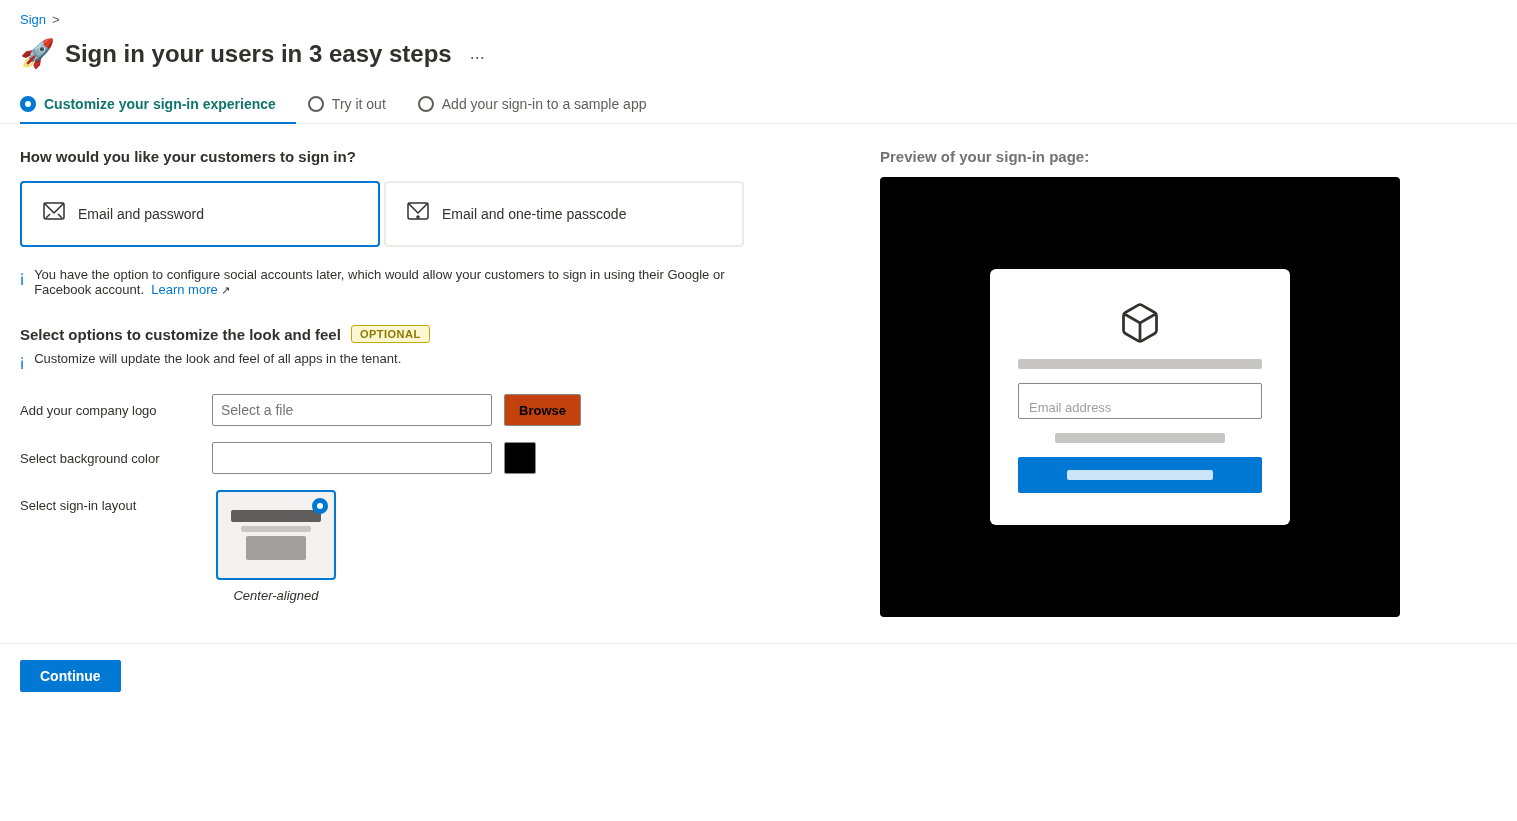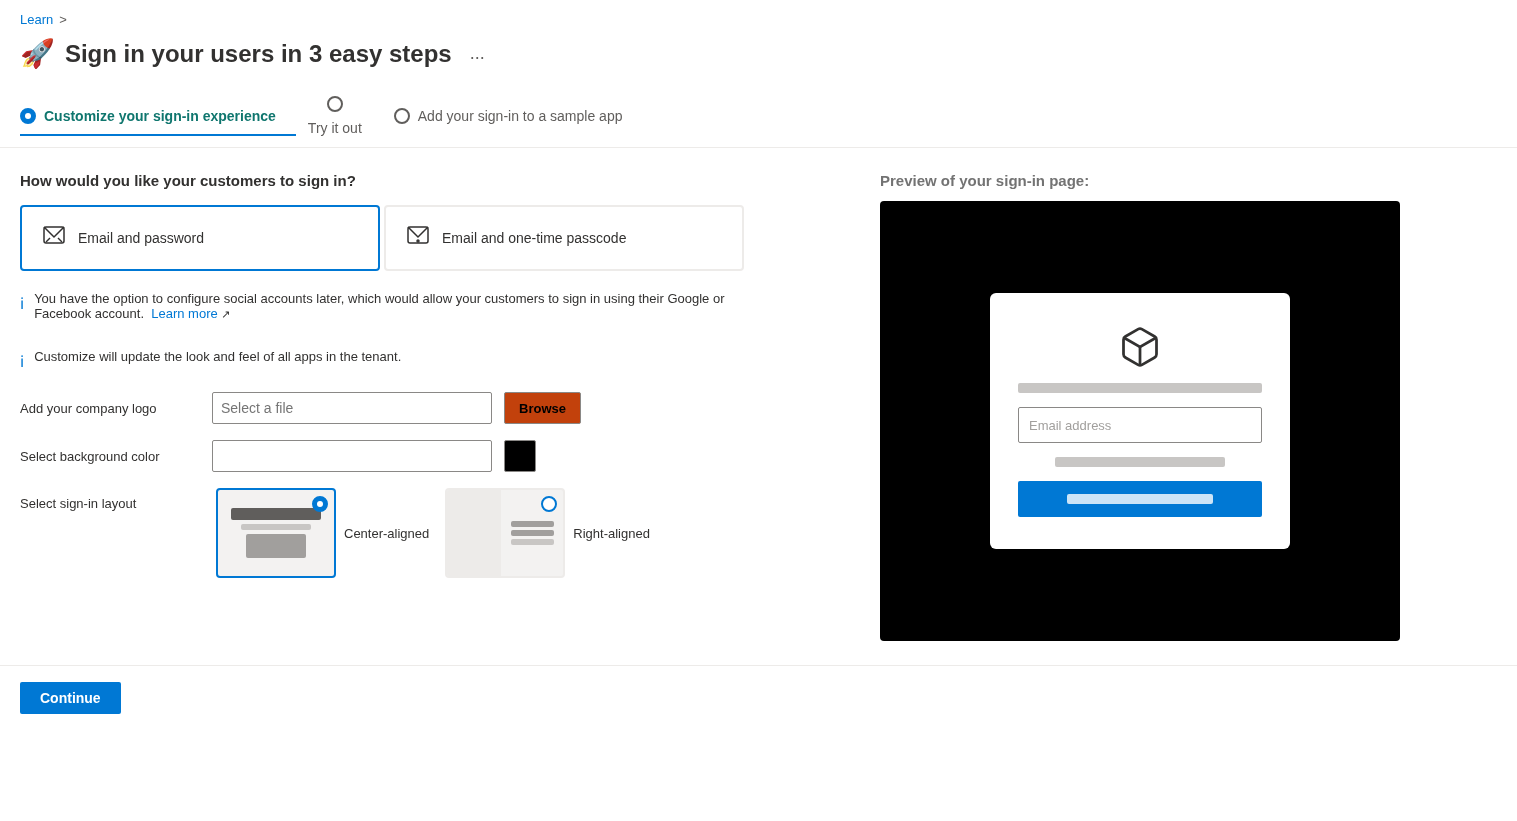--- a/index.html
+++ b/index.html
@@ -81,21 +81,21 @@
     }
     .browse-btn {
       height: 32px; padding: 0 14px; border: 1px solid #8a8886; border-radius: 2px;
       background: #c2410c; cursor: pointer; font-size: 13px; font-weight: 600;
     }
     .color-preview { width: 32px; height: 32px; border: 1px solid #8a8886; border-radius: 2px; background: #000; }
 
     .layout-section { display: flex; align-items: flex-start; margin-bottom: 16px; gap: 16px; }
     .layout-label { font-size: 13px; color: #323130; width: 180px; flex-shrink: 0; margin-top: 8px; }
     .layout-options { display: flex; gap: 16px; }
-    .layout-option { display: flex; flex-direction: row; align-items: center; gap: 8px; cursor: pointer; }
+    .layout-option { display: flex; flex-direction: column; align-items: center; gap: 8px; cursor: pointer; font-style: italic; }
     .layout-card {
       width: 120px; height: 90px; border: 2px solid #edebe9; border-radius: 4px;
       background: #f3f2f1; position: relative; overflow: hidden;
     }
     .layout-card.selected { border-color: #0078d4; }
     .layout-radio {
       position: absolute; top: 6px; right: 6px;
       width: 16px; height: 16px; border-radius: 50%;
       border: 2px solid #0078d4; background: #fff;
       display: flex; align-items: center; justify-content: center;
@@ -122,57 +122,57 @@
       display: flex; align-items: center; justify-content: center;
     }
     .preview-card {
       background: #fff; border-radius: 6px; width: 300px; padding: 32px 28px;
       display: flex; flex-direction: column; align-items: center; gap: 14px;
     }
     .preview-gray-bar { width: 100%; height: 12px; background: #c8c6c4; border-radius: 2px; }
     .preview-gray-bar.short { width: 70%; }
     .preview-email-input {
       width: 100%; height: 36px; border: 1px solid #8a8886; border-radius: 2px;
-      padding: 0 10px; font-size: 13px; color: #a19f9d; display: flex; align-items: center;
+      padding: 16px 10px; font-size: 13px; color: #a19f9d; display: flex; align-items: flex-start;
     }
     .preview-blue-btn {
       width: 100%; height: 36px; background: #0078d4; border-radius: 2px;
       display: flex; align-items: center; justify-content: center;
     }
     .preview-btn-bar { width: 60%; height: 10px; background: #fff; border-radius: 2px; opacity: 0.8; }
 
     .footer {
       border-top: 1px solid #edebe9; padding: 16px 20px;
       display: flex; align-items: center;
     }
     .continue-btn {
       background: #0078d4; color: #fff; border: none; border-radius: 2px;
       padding: 8px 20px; font-size: 14px; font-weight: 600; cursor: pointer;
     }
   </style>
 </head>
 <body>
 
 <div class="breadcrumb">
-  <a href="#" style="color:#0078d4;text-decoration:none;">Learn</a>
+  <a href="#" style="color:#0078d4;text-decoration:none;">Sign</a>
   <span class="breadcrumb-sep">&gt;</span>
 </div>
 
 <div class="page-header">
   <span class="page-emoji">🚀</span>
   <span class="page-title">Sign in your users in 3 easy steps</span>
   <span class="page-more">...</span>
 </div>
 
 <div class="tabs">
   <div class="tab active">
     <div class="tab-radio filled"></div>
     <span>Customize your sign-in experience</span>
   </div>
-  <div class="tab" style="margin-left:12px;flex-direction:column;">
+  <div class="tab" style="margin-left:12px;">
     <div class="tab-radio empty"></div>
     <span>Try it out</span>
   </div>
   <div class="tab" style="margin-left:12px;">
     <div class="tab-radio empty"></div>
     <span>Add your sign-in to a sample app</span>
   </div>
 </div>
 
 <div class="main-content">
@@ -209,20 +209,24 @@
 
     <div class="info-box">
       <span class="info-icon">ℹ</span>
       <span>
         <span>You have the option to configure social accounts later, which would allow your customers to sign in using their Google or Facebook account.</span>
         &nbsp;<a href="#" class="info-link">Learn more</a>
         <span style="font-size:11px;">↗</span>
       </span>
     </div>
 
+    <div class="section-header">
+      <span class="section-title" style="margin-bottom:0;">Select options to customize the look and feel</span>
+      <span class="optional-badge">OPTIONAL</span>
+    </div>
 
     <div class="info-note" style="margin-bottom:20px;margin-top:8px;">
       <span class="info-icon">ℹ</span>
       <span>Customize will update the look and feel of all apps in the tenant.</span>
     </div>
 
     <div class="form-row">
       <span class="form-label">Add your company logo</span>
       <input type="text" class="form-input" placeholder="Select a file" style="">
       <button class="browse-btn">Browse</button>
@@ -243,34 +247,20 @@
             <div class="layout-radio checked"></div>
             <div class="center-preview">
               <div class="preview-header"></div>
               <div class="preview-bar"></div>
               <div class="preview-box"></div>
             </div>
           </div>
           <span class="layout-name">Center-aligned</span>
         </div>
 
-        <div class="layout-option">
-          <div class="layout-card">
-            <div class="layout-radio"></div>
-            <div class="right-preview">
-              <div class="right-preview-left"></div>
-              <div class="right-preview-right">
-                <div style="width:80%;height:6px;background:#a19f9d;border-radius:2px;"></div>
-                <div style="width:80%;height:6px;background:#a19f9d;border-radius:2px;"></div>
-                <div style="width:80%;height:6px;background:#c8c6c4;border-radius:2px;"></div>
-              </div>
-            </div>
-          </div>
-          <span class="layout-name">Right-aligned</span>
-        </div>
       </div>
     </div>
 
   </div>
 
   <div class="right-panel">
     <div class="preview-label">Preview of your sign-in page:</div>
     <div class="preview-container">
       <div class="preview-card">
 

